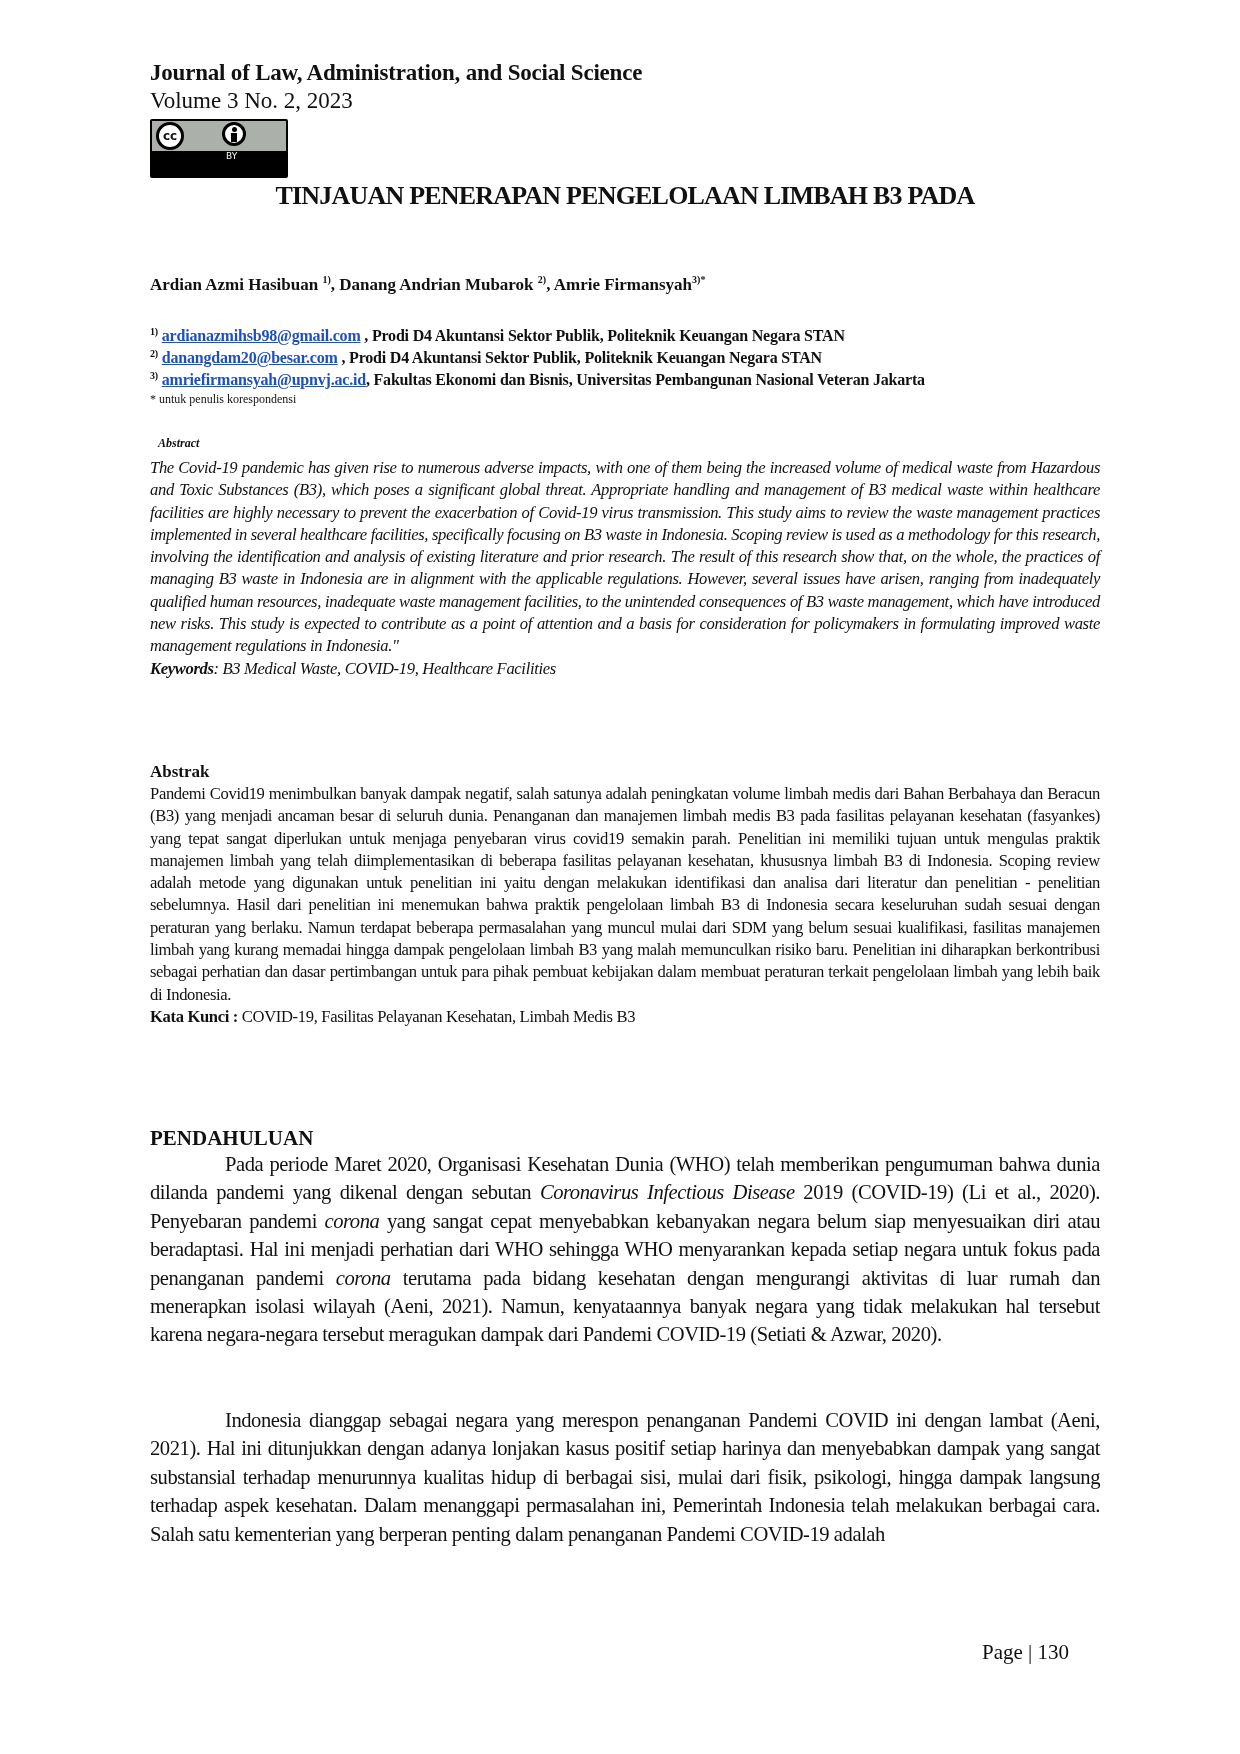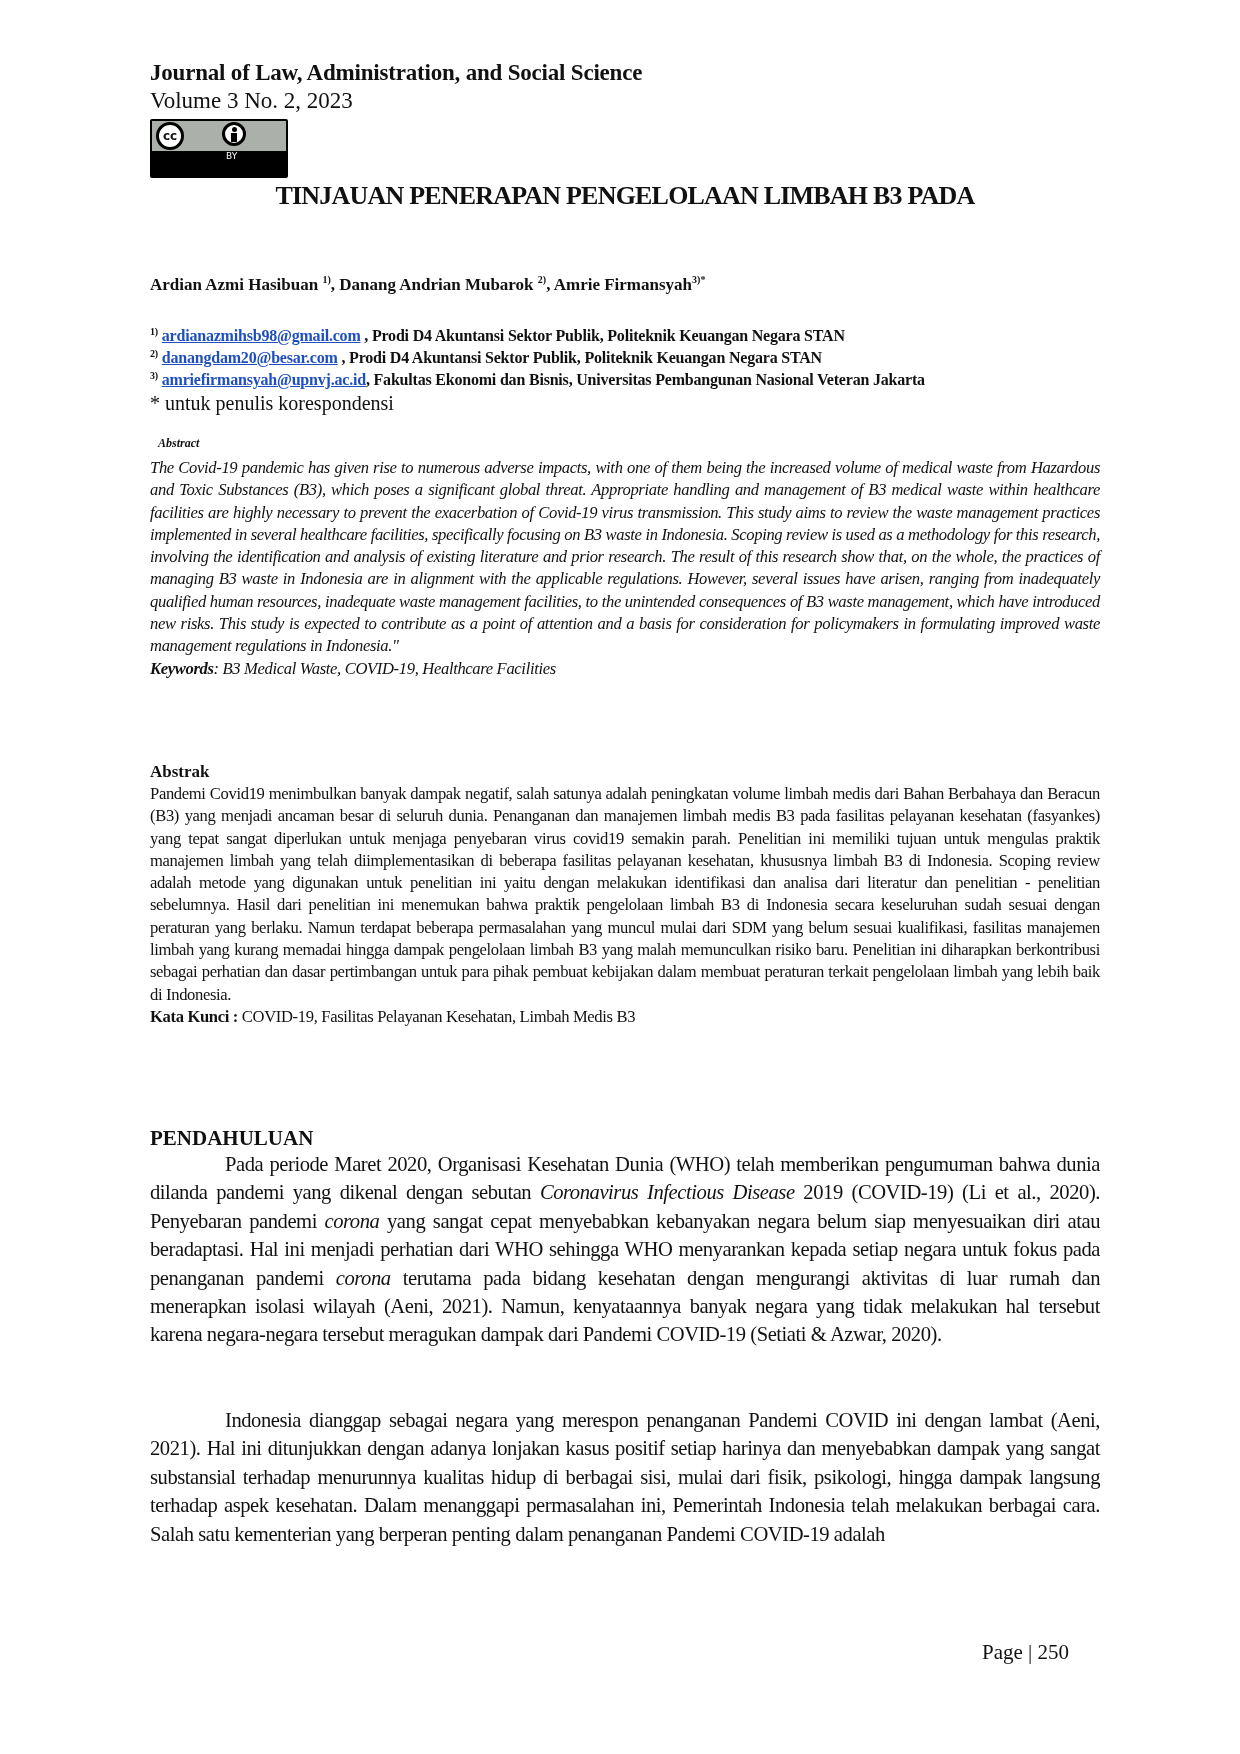--- a/index.html
+++ b/index.html
@@ -19,21 +19,21 @@
   .cc-badge .by-icon::before { content: ""; position: absolute; left: 7px; top: 2px; width: 5px; height: 5px; background: #000; border-radius: 50%; }
   .cc-badge .by-icon::after { content: ""; position: absolute; left: 6px; top: 8px; width: 6px; height: 9px; background: #000; }
   .cc-badge .by { position: absolute; left: 76px; top: 32px; color: #fff; font: 9px "DejaVu Sans", sans-serif; }
   .paper-title { position: absolute; top: 180px; left: 0; width: 950px; text-align: center;
                  font-size: 26px; font-weight: bold; line-height: 31px; letter-spacing: -0.8px; }
   .authors { position: absolute; top: 274px; left: 0; font-size: 17px; font-weight: bold; }
   .authors sup, .affil sup { font-size: 10px; }
   .affil { position: absolute; left: 0; font-size: 16px; font-weight: bold; white-space: nowrap; letter-spacing: -0.2px; }
   .affil a { color: #1f4fbf; text-decoration: underline; }
   .affil.a1 { top: 326px; } .affil.a2 { top: 348px; } .affil.a3 { top: 370px; }
-  .corr { position: absolute; top: 392px; left: 0; font-size: 20px; }
+  .corr { position: absolute; top: 392px; left: 0; font-size: 12px; }
   .abs-head { position: absolute; top: 436px; left: 0; font-size: 12px; font-weight: bold; font-style: italic; margin-left: 8px; }
   .block { position: absolute; left: 0; width: 950px; text-align: justify; text-align-last: left;
            font-size: 16.6px; line-height: 22.3px; letter-spacing: -0.35px; }
   .abs-en { top: 457px; font-style: italic; }
   .abs-en .kw-label { font-weight: bold; margin-top: 40px; }
   .abs-id-head { position: absolute; top: 762px; left: 0; font-size: 17px; font-weight: bold; }
   .abs-id { top: 783px; }
   .abs-id .kw-label { font-weight: bold; }
   .sec-head { position: absolute; top: 1126px; left: 0; font-size: 21px; font-weight: bold; }
   .body-text { position: absolute; left: 0; width: 950px; text-align: justify; text-align-last: left;
@@ -89,14 +89,14 @@
     <span>Pandemi Covid19 menimbulkan banyak dampak negatif, salah satunya adalah peningkatan volume limbah medis dari Bahan Berbahaya dan Beracun (B3) yang menjadi ancaman besar di seluruh dunia. Penanganan dan manajemen limbah medis B3 pada fasilitas pelayanan kesehatan (fasyankes) yang tepat sangat diperlukan untuk menjaga penyebaran virus covid19 semakin parah. Penelitian ini memiliki tujuan untuk mengulas praktik manajemen limbah yang telah diimplementasikan di beberapa fasilitas pelayanan kesehatan, khususnya limbah B3 di Indonesia. Scoping review adalah metode yang digunakan untuk penelitian ini yaitu dengan melakukan identifikasi dan analisa dari literatur dan penelitian - penelitian sebelumnya. Hasil dari penelitian ini menemukan bahwa praktik pengelolaan limbah B3 di Indonesia secara keseluruhan sudah sesuai dengan peraturan yang berlaku. Namun terdapat beberapa permasalahan yang muncul mulai dari SDM yang belum sesuai kualifikasi, fasilitas manajemen limbah yang kurang memadai hingga dampak pengelolaan limbah B3 yang malah memunculkan risiko baru. Penelitian ini diharapkan berkontribusi sebagai perhatian dan dasar pertimbangan untuk para pihak pembuat kebijakan dalam membuat peraturan terkait pengelolaan limbah yang lebih baik di Indonesia.</span><br>
     <span class="kw-label">Kata Kunci :</span><span> COVID-19, Fasilitas Pelayanan Kesehatan, Limbah Medis B3</span>
   </div>
 
   <div class="sec-head">PENDAHULUAN</div>
   <div class="body-text p1">
     <span>Pada periode Maret 2020, Organisasi Kesehatan Dunia (WHO) telah memberikan pengumuman bahwa dunia dilanda pandemi yang dikenal dengan sebutan </span><i>Coronavirus Infectious Disease</i><span> 2019 (COVID-19) (Li et al., 2020). Penyebaran pandemi </span><i>corona</i><span> yang sangat cepat menyebabkan kebanyakan negara belum siap menyesuaikan diri atau beradaptasi. Hal ini menjadi perhatian dari WHO sehingga WHO menyarankan kepada setiap negara untuk fokus pada penanganan pandemi </span><i>corona</i><span> terutama pada bidang kesehatan dengan mengurangi aktivitas di luar rumah dan menerapkan isolasi wilayah (Aeni, 2021). Namun, kenyataannya banyak negara yang tidak melakukan hal tersebut karena negara-negara tersebut meragukan dampak dari Pandemi COVID-19 (Setiati &amp; Azwar, 2020).</span>
   </div>
   <div class="body-text p2">Indonesia dianggap sebagai negara yang merespon penanganan Pandemi COVID ini dengan lambat (Aeni, 2021). Hal ini ditunjukkan dengan adanya lonjakan kasus positif setiap harinya dan menyebabkan dampak yang sangat substansial terhadap menurunnya kualitas hidup di berbagai sisi, mulai dari fisik, psikologi, hingga dampak langsung terhadap aspek kesehatan. Dalam menanggapi permasalahan ini, Pemerintah Indonesia telah melakukan berbagai cara. Salah satu kementerian yang berperan penting dalam penanganan Pandemi COVID-19 adalah</div>
 
-  <div class="page-num">Page | 250</div>
+  <div class="page-num">Page | 130</div>
 </div>
 
 </body></html>

